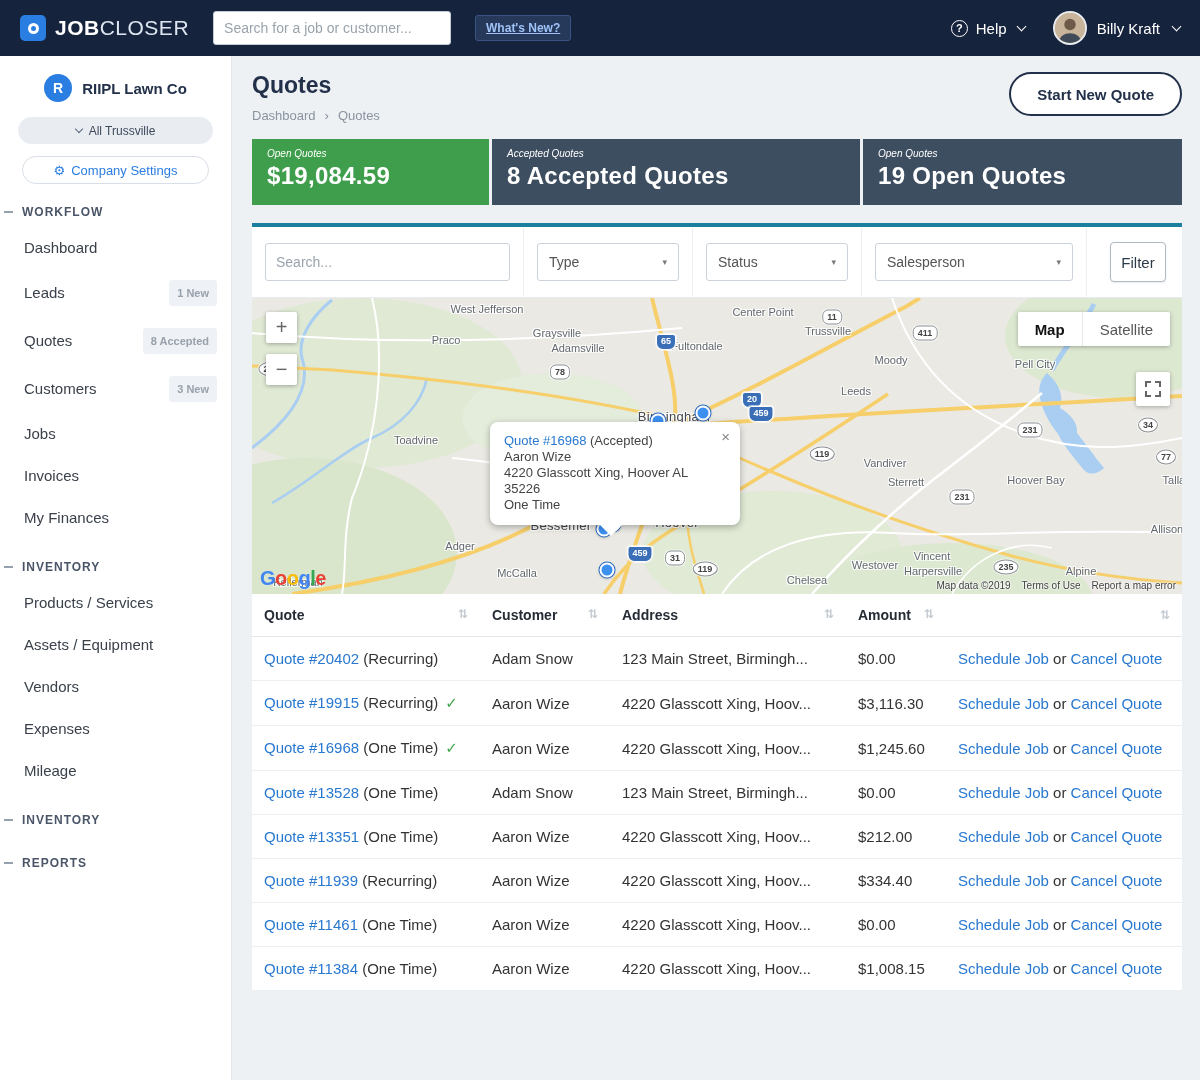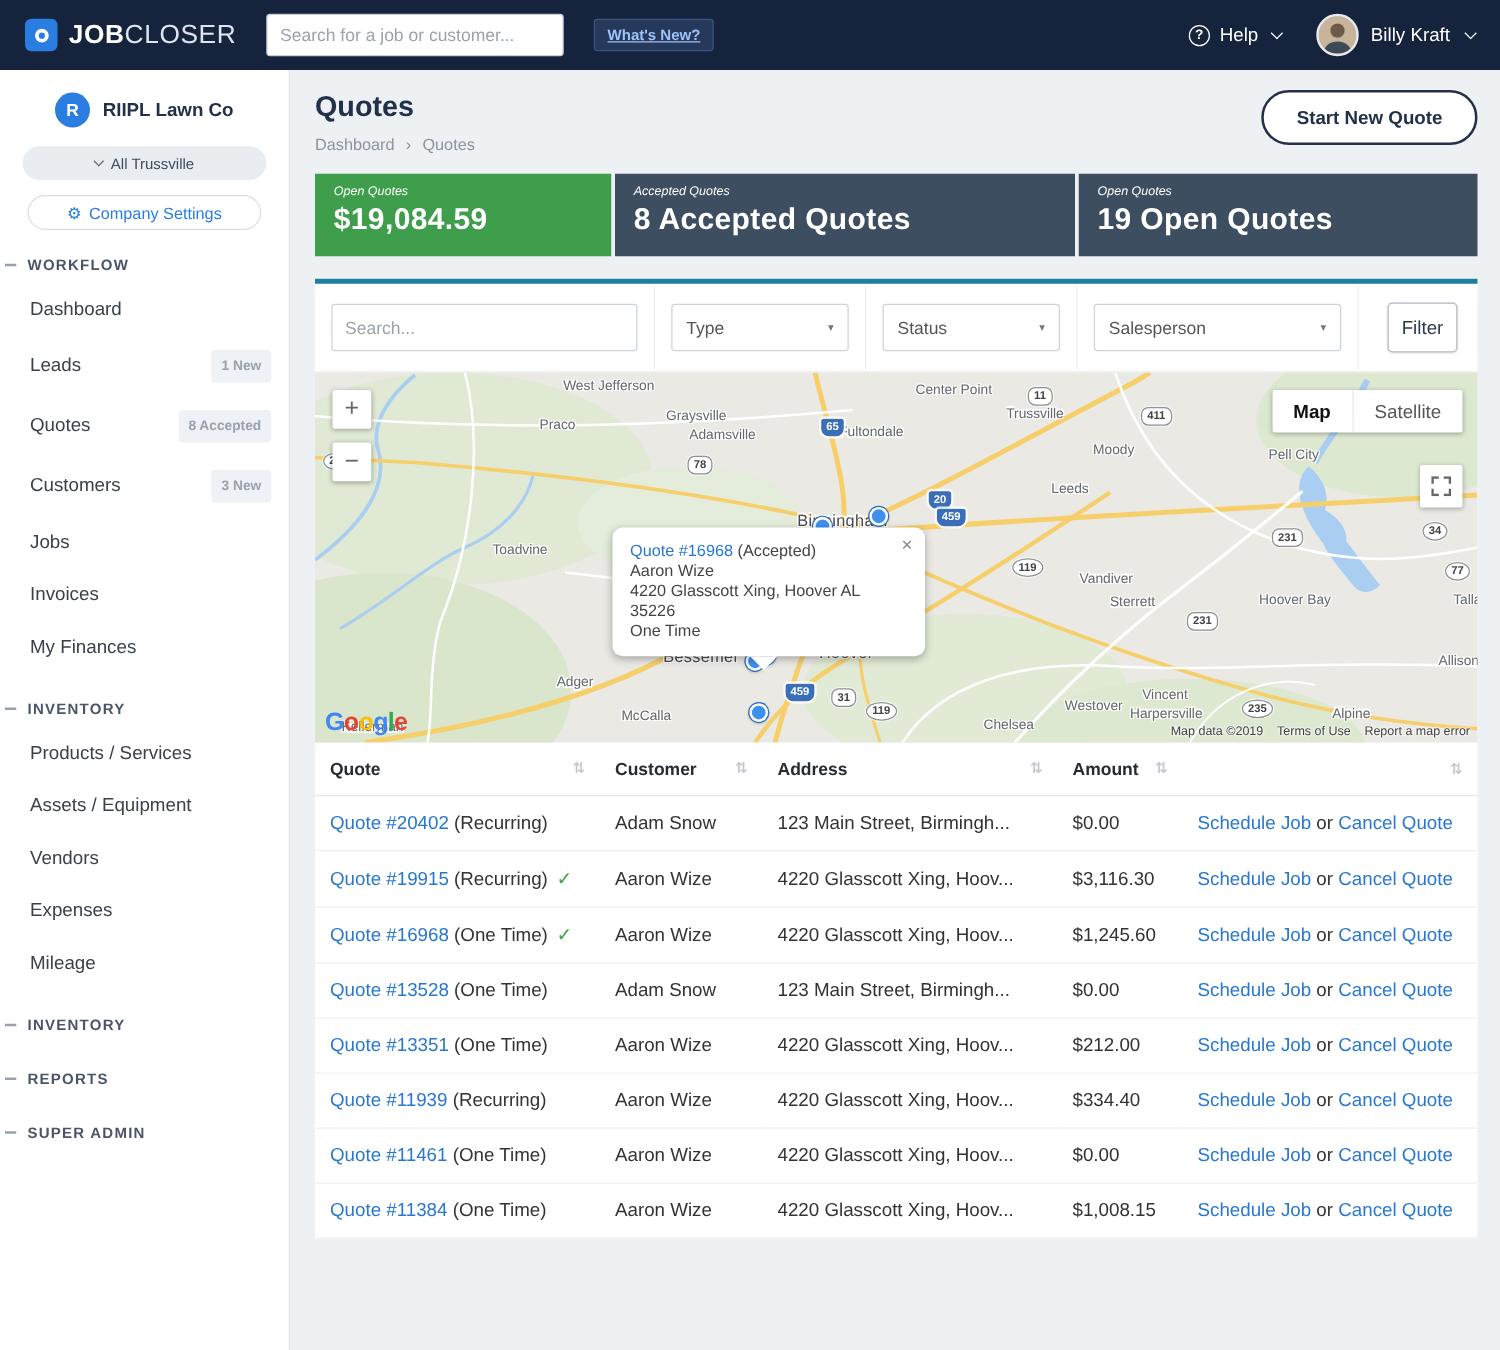--- a/index.html
+++ b/index.html
@@ -197,24 +197,20 @@
         <div class="nav-item">
           <span>Mileage</span>
         </div>
         <div class="nav-sec">
           <span class="sec-dash"></span>
           <span>INVENTORY</span>
         </div>
         <div class="nav-sec">
           <span class="sec-dash"></span>
           <span>REPORTS</span>
-        </div>
-        <div class="nav-sec">
-          <span class="sec-dash"></span>
-          <span>SUPER ADMIN</span>
         </div>
       </nav>
   </aside>
 
   <main class="content">
 
     <div class="page-head">
       <div>
         <h1 class="page-title">Quotes</h1>
         <div class="breadcrumb">

